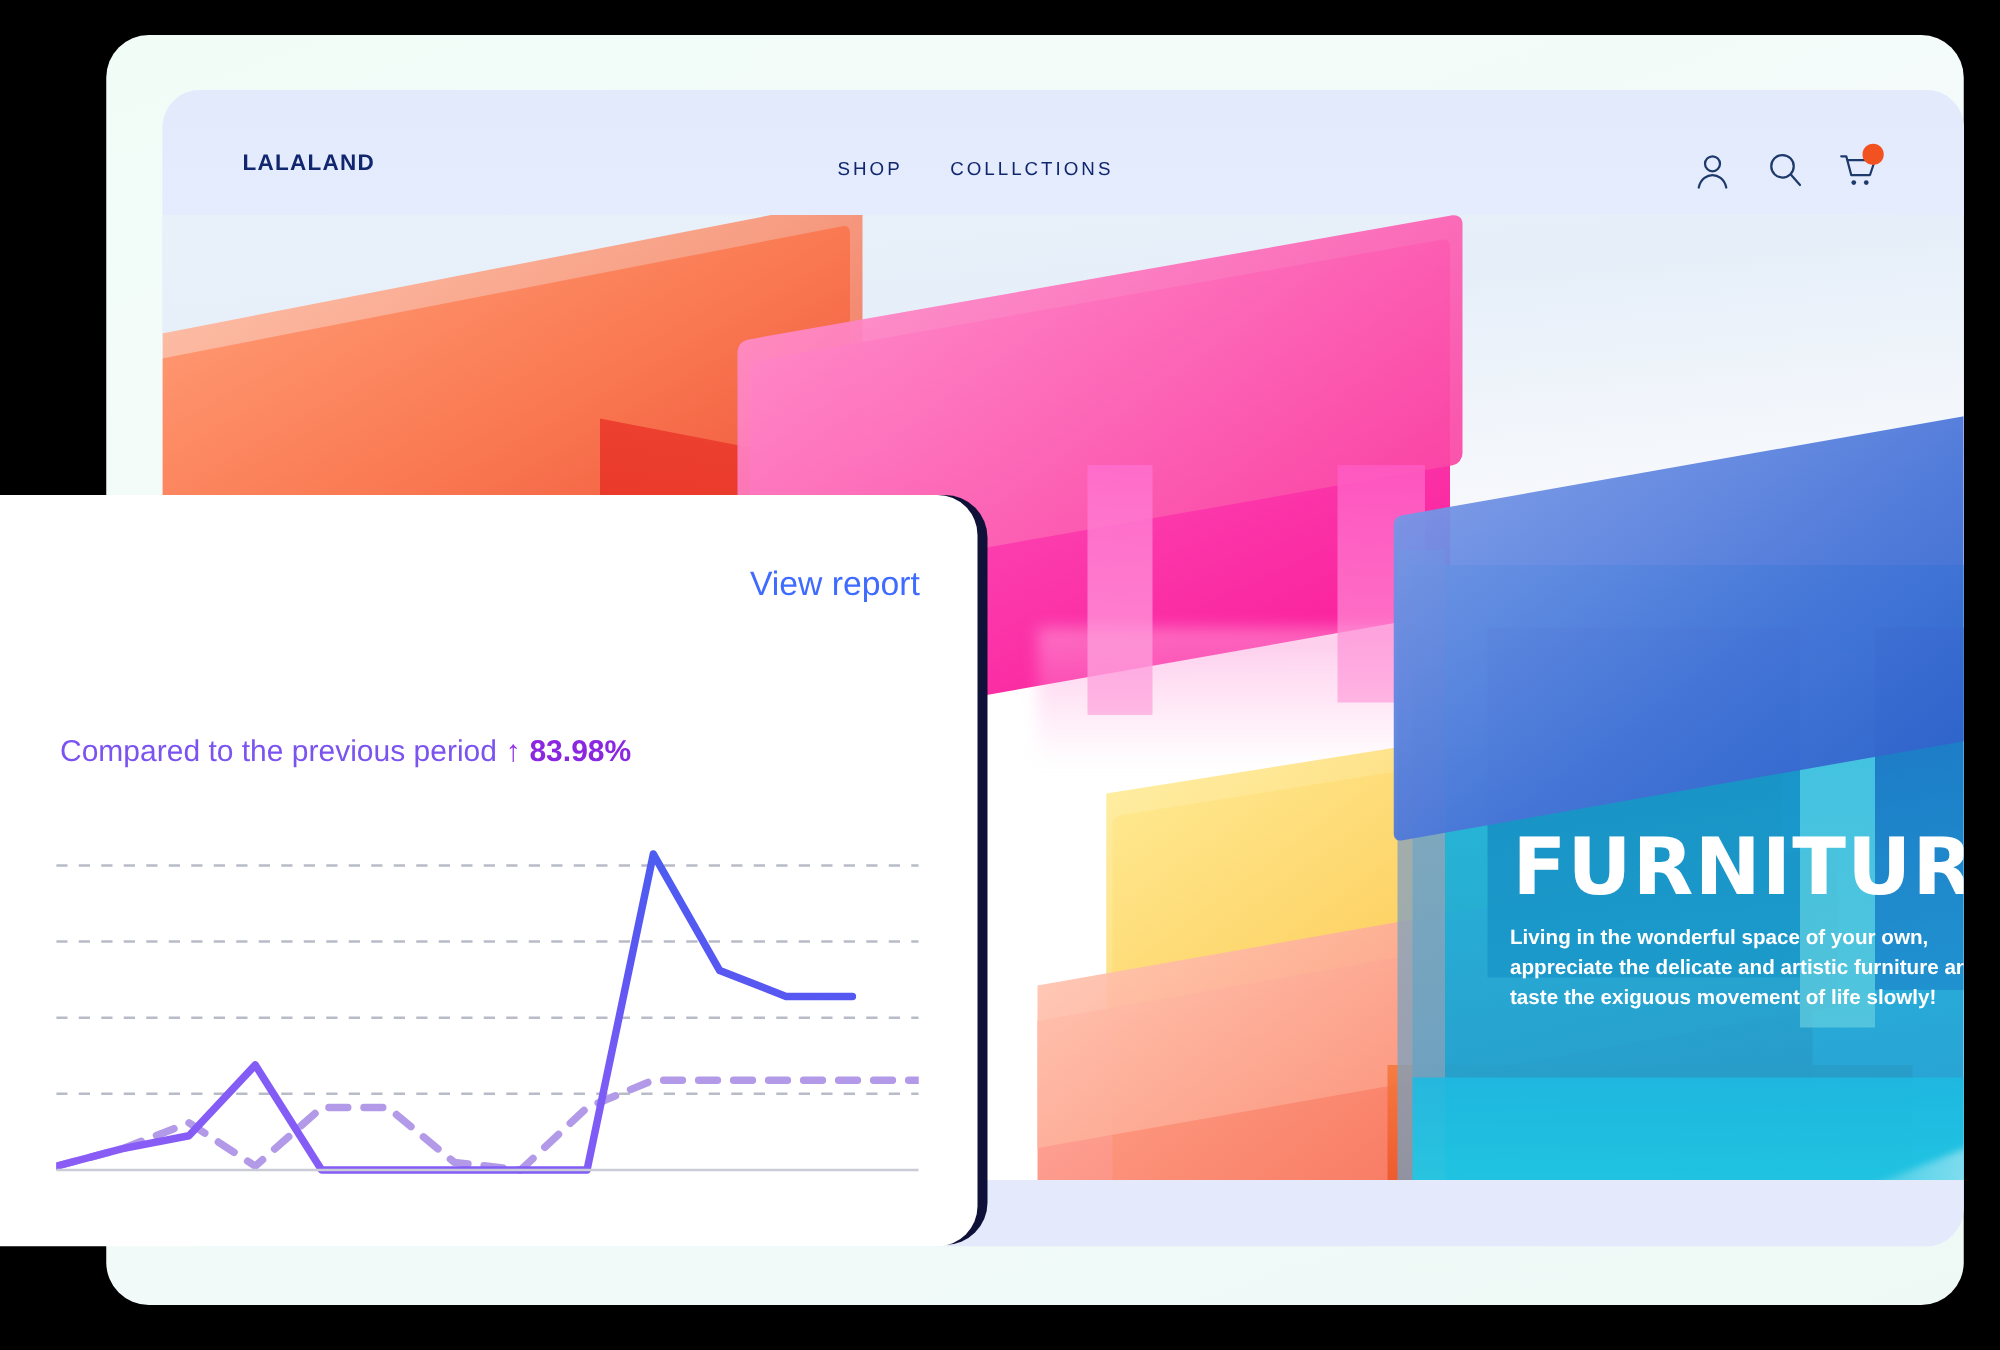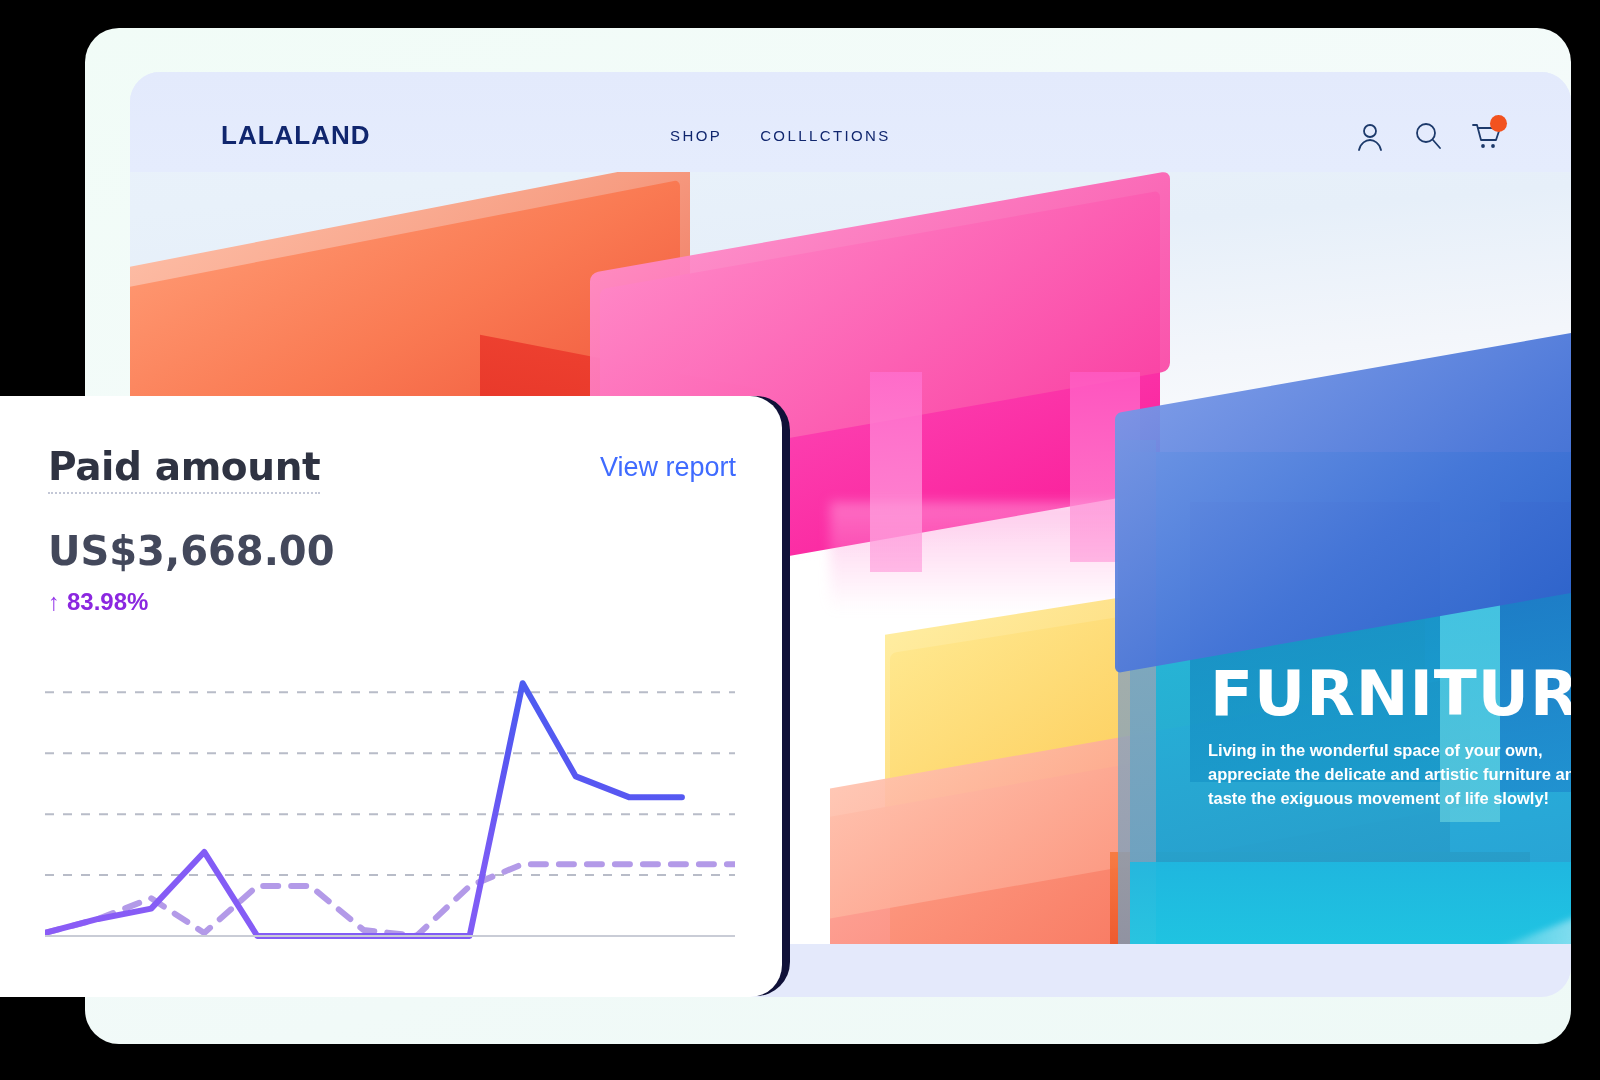--- a/index.html
+++ b/index.html
@@ -31,23 +31,22 @@
 
   
   #site-header{
     position:absolute; left:0; top:0;
     width:100%; height:100px;
     background:linear-gradient(180deg,#e3eafc 0%,#e5ecfd 100%);
     z-index:6;
   }
   #brand{
     position:absolute; left:64px; top:48px;
-    font-size:26px; font-weight:bold; letter-spacing:1.0px;
+    font-size:18px; font-weight:bold; letter-spacing:1.0px;
     color:#10266e;
-    margin-left:27px;
   }
   #nav{
     position:absolute; left:540px; top:55px;
     display:flex; gap:38px;
   }
   .nav-link{
     font-size:15px; font-weight:normal; letter-spacing:2.4px;
     color:#10266e; cursor:pointer; white-space:nowrap;
   }
   #header-icons{
@@ -323,29 +322,26 @@
       </div>
     </div>
   </div>
 
 </div>
 
 <div id="card-shadow"></div>
 
 <div id="stat-card">
 
-  <div id="card-title-wrap">
-    <span id="card-title">Paid amount</span>
-  </div>
 
   <div id="view-report">View report</div>
 
-  <div id="amount">US$3,668.00</div>
 
   <div id="compare-row">
+    <span id="compare-label">Compared to the previous period</span>
     <span id="compare-arrow">↑</span>
     <span id="compare-value">83.98%</span>
   </div>
 
   <svg id="chart" viewBox="0 0 690 288" preserveAspectRatio="none">
     <defs>
       <linearGradient id="lineGrad" x1="0" y1="1" x2="1" y2="0">
         <stop offset="0%" stop-color="#8b5cf6"></stop>
         <stop offset="48%" stop-color="#7c5cf5"></stop>
         <stop offset="70%" stop-color="#5a56f2"></stop>

